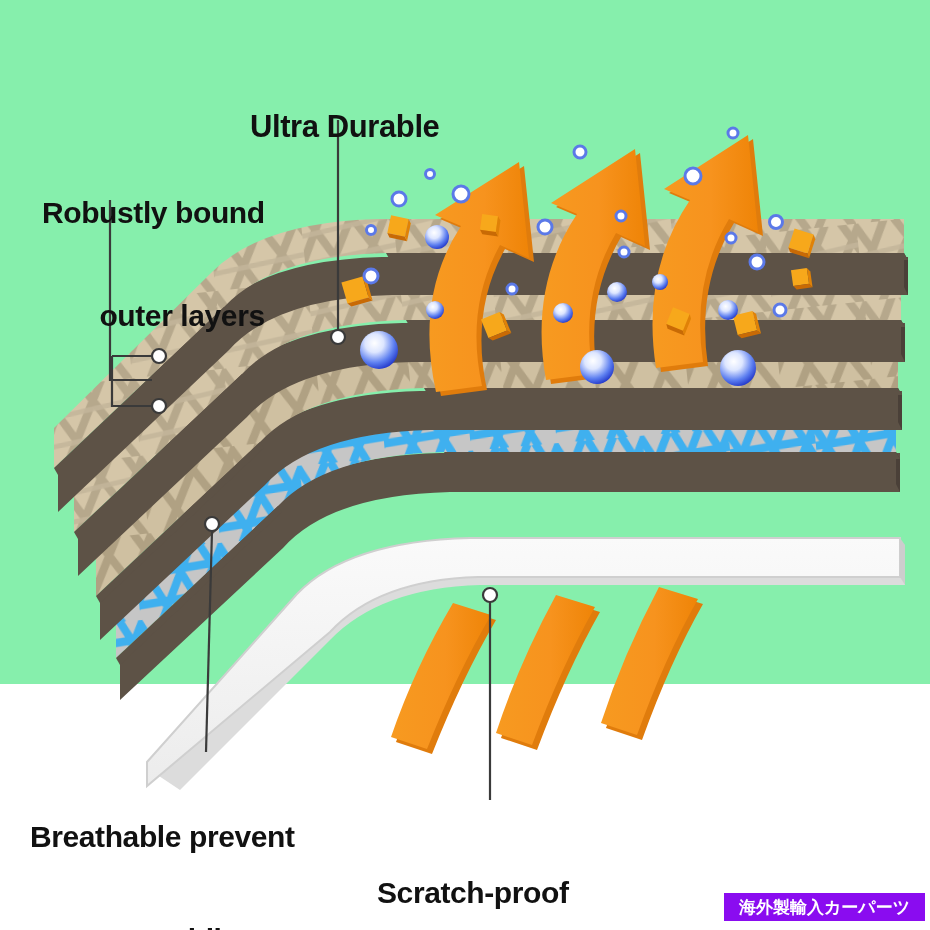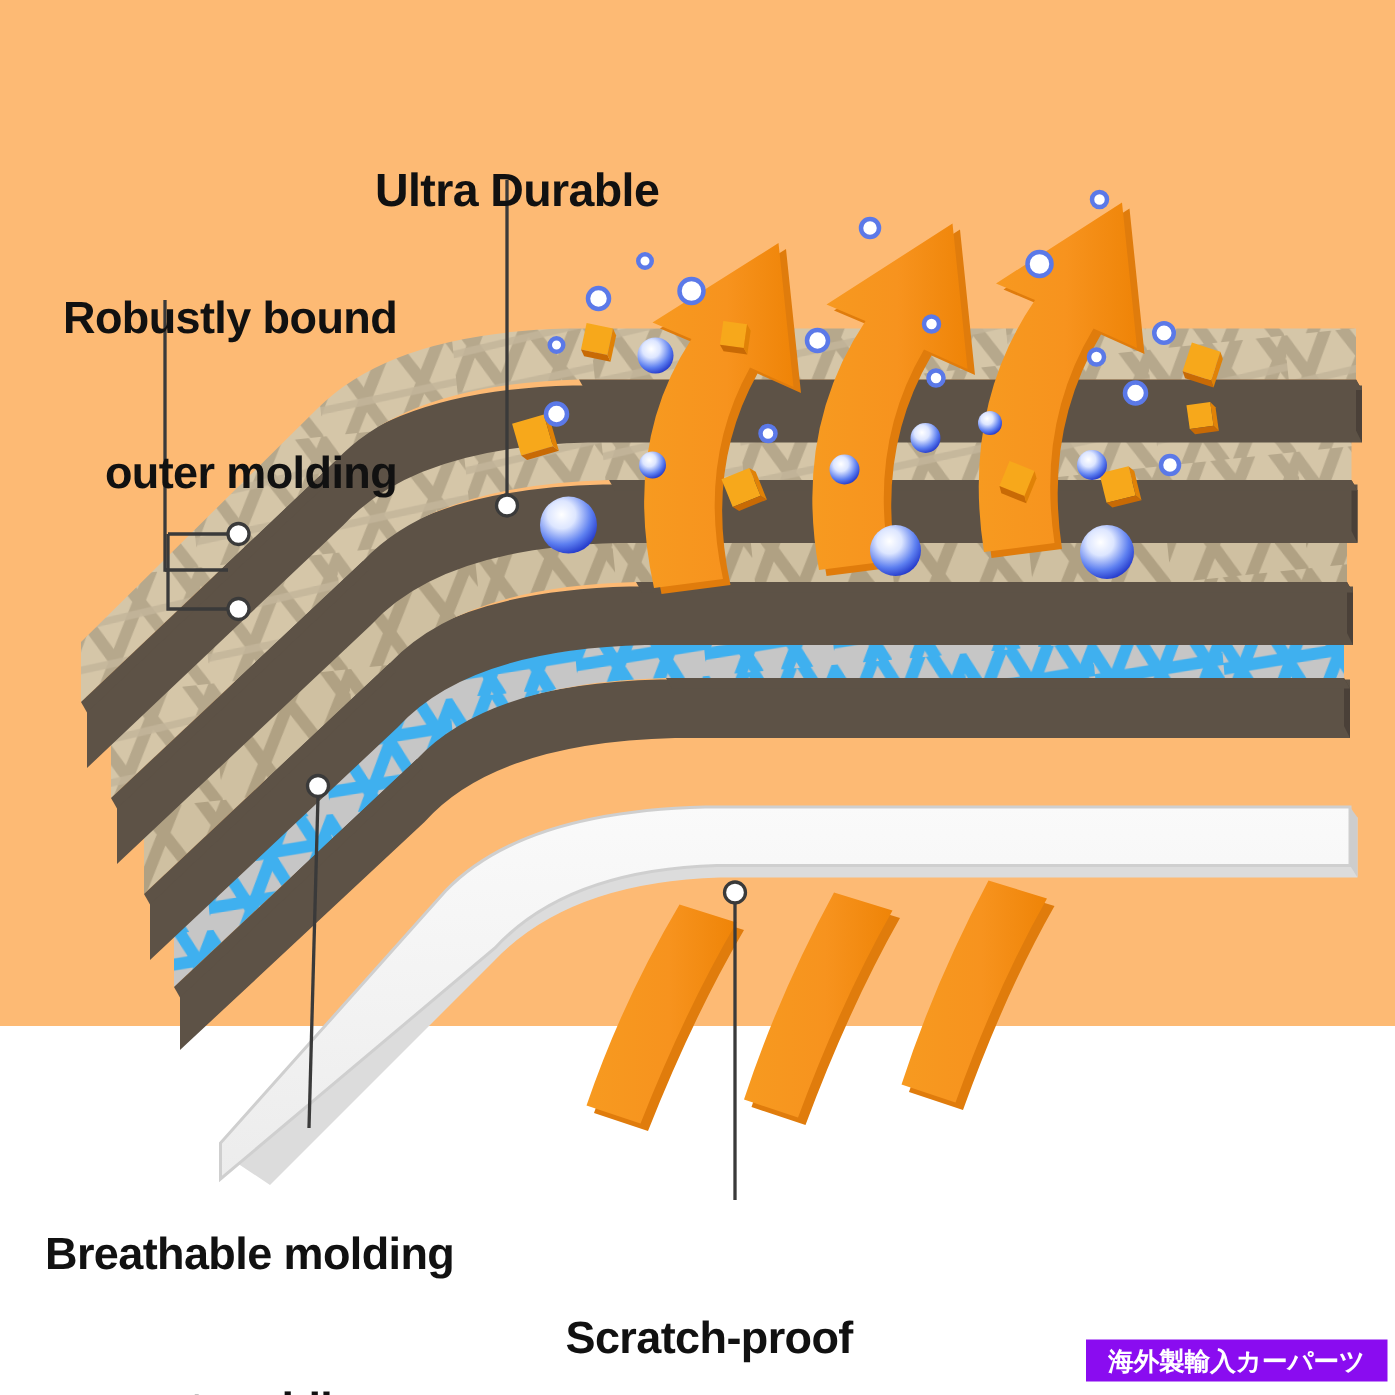--- a/index.html
+++ b/index.html
@@ -1,18 +1,18 @@
 <!DOCTYPE html>
 <html><head>
 <meta charset="utf-8">
 <style>
   html,body{margin:0;padding:0;background:#ffffff;}
   body{width:930px;height:930px;overflow:hidden;
        font-family:"Liberation Sans","DejaVu Sans",sans-serif;}
-  #stage{position:relative;width:930px;height:684px;background:#fdba74;}
+  #stage{position:relative;width:930px;height:684px;background:#86efac;}
   #art{position:absolute;left:0;top:0;width:930px;height:930px;}
   .lbl{position:absolute;color:#111111;font-weight:bold;
        font-family:"Liberation Sans","DejaVu Sans",sans-serif;
        letter-spacing:-0.4px;line-height:1.14;white-space:pre;}
   #lbl-outer{left:250px;top:38px;font-size:31px;text-align:center;}
   #lbl-bound{left:42px;top:128px;font-size:30px;text-align:right;}
   #lbl-membrane{left:30px;top:752px;font-size:30px;text-align:left;}
   #lbl-scratch{left:377px;top:808px;font-size:30px;text-align:left;}
   #badge{position:absolute;left:724px;top:893px;width:201px;height:28px;
          background:#8a0cf0;display:flex;align-items:center;justify-content:center;}
@@ -254,25 +254,25 @@
       </g>
     </g>
   </svg>
 
   <div class="lbl" id="lbl-outer">
     <div>Ultra Durable</div>
   </div>
 
   <div class="lbl" id="lbl-bound">
     <div>Robustly bound</div>
-    <div>outer molding</div>
+    <div>outer layers</div>
   </div>
 
   <div class="lbl" id="lbl-membrane">
-    <div>Breathable molding</div>
+    <div>Breathable prevent</div>
     <div>prevent molding</div>
   </div>
 
   <div class="lbl" id="lbl-scratch">
     <div>Scratch-proof</div>
     
   </div>
 
   <div id="badge">
     <span>海外製輸入カーパーツ</span>

